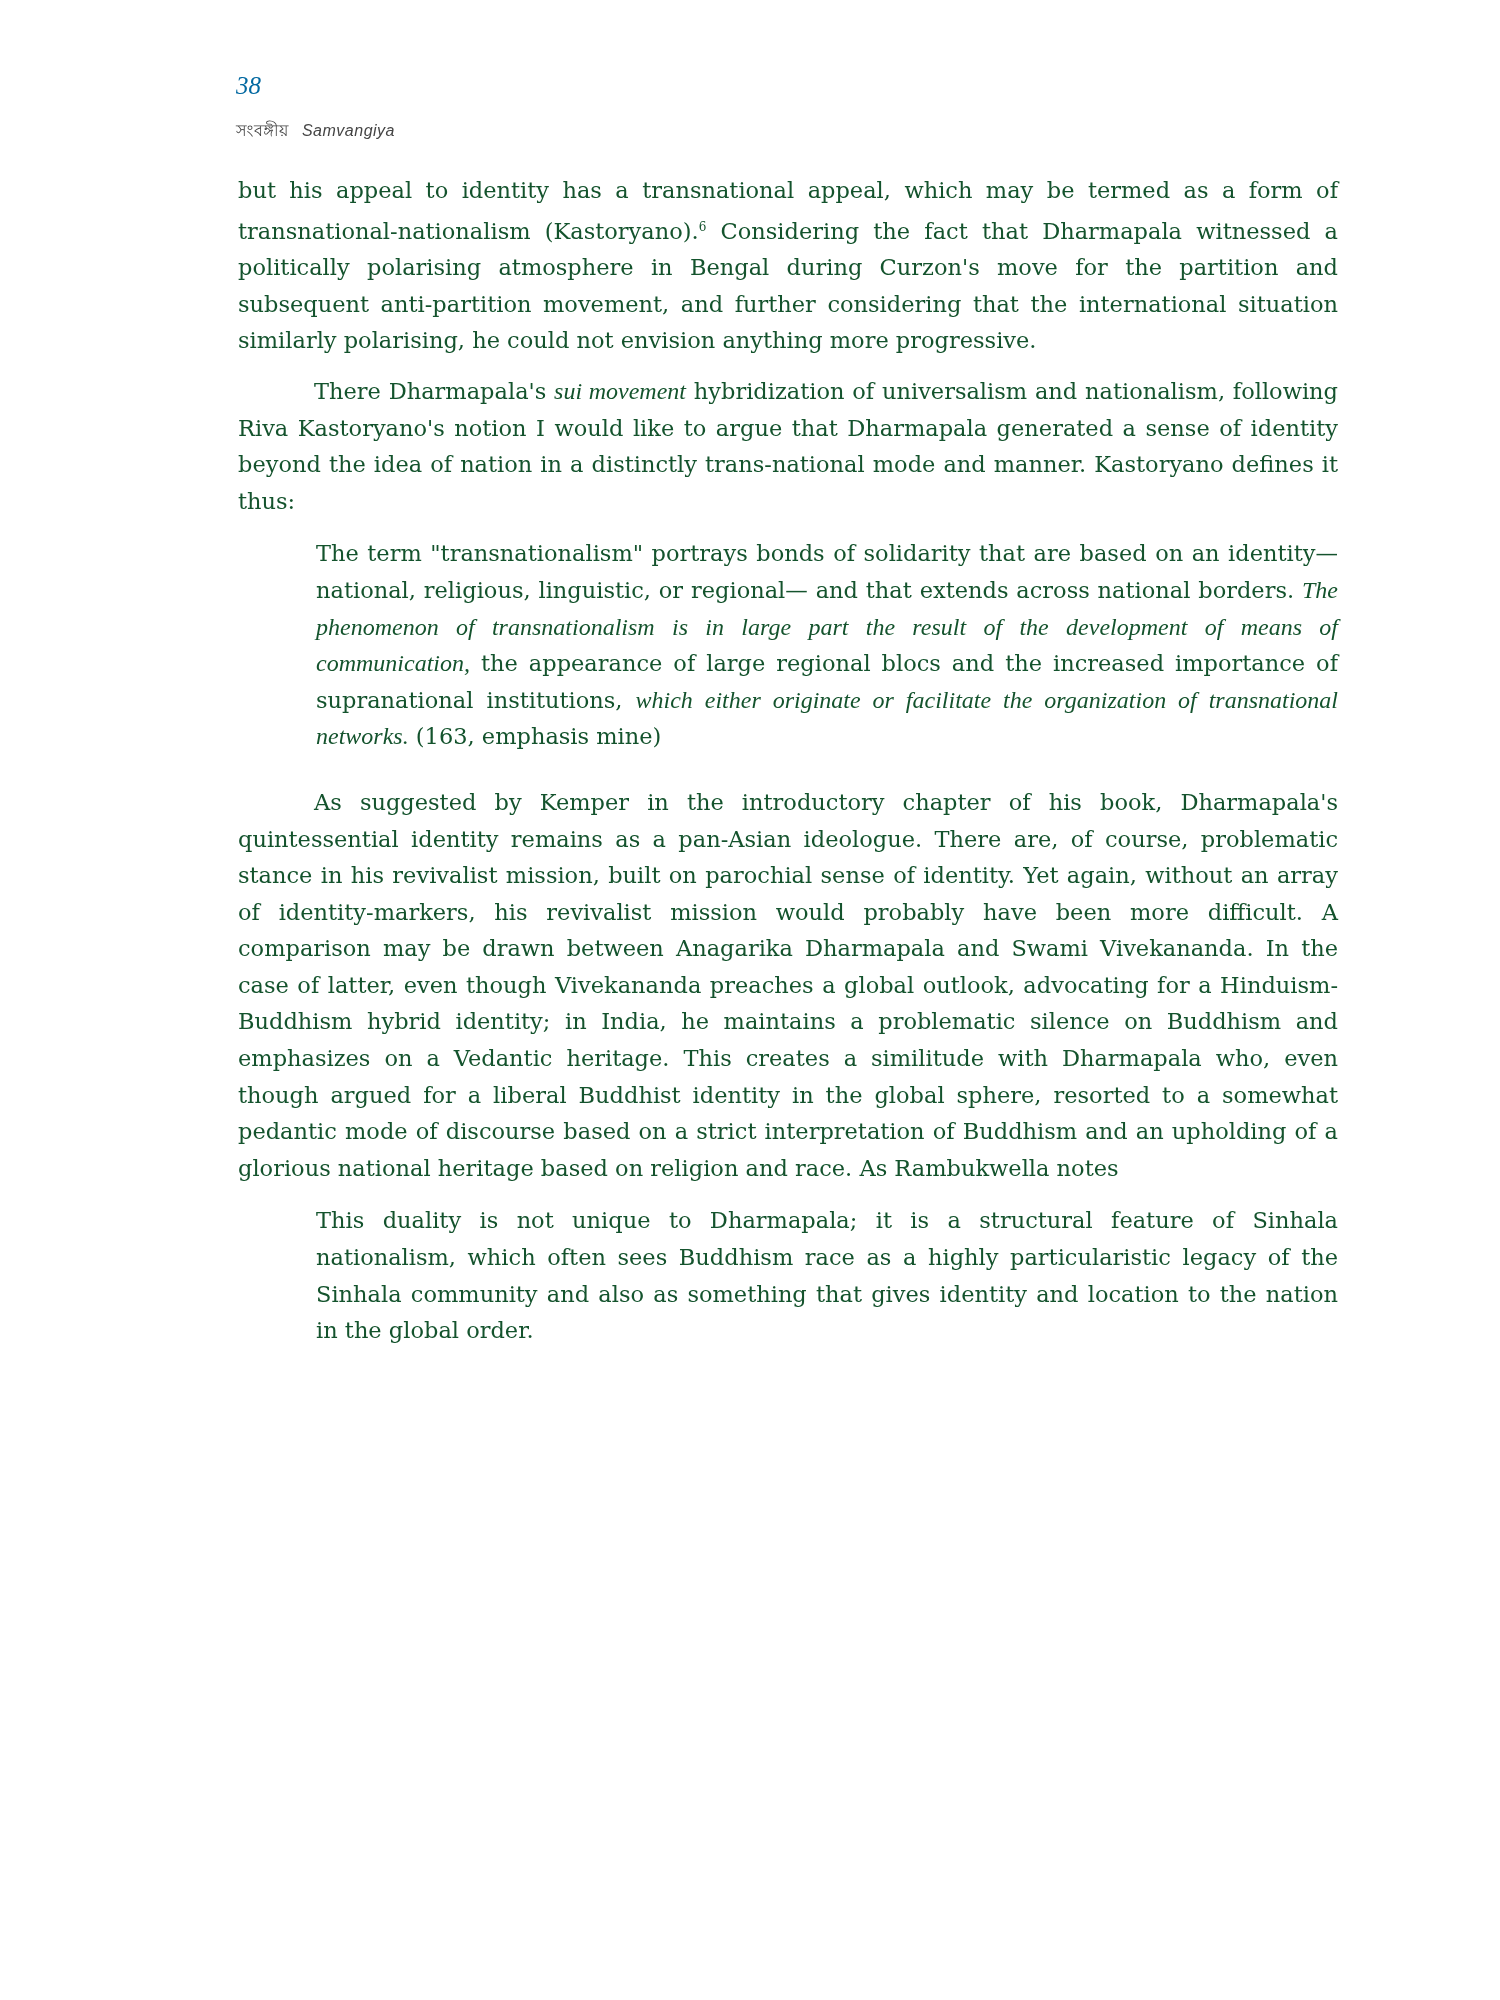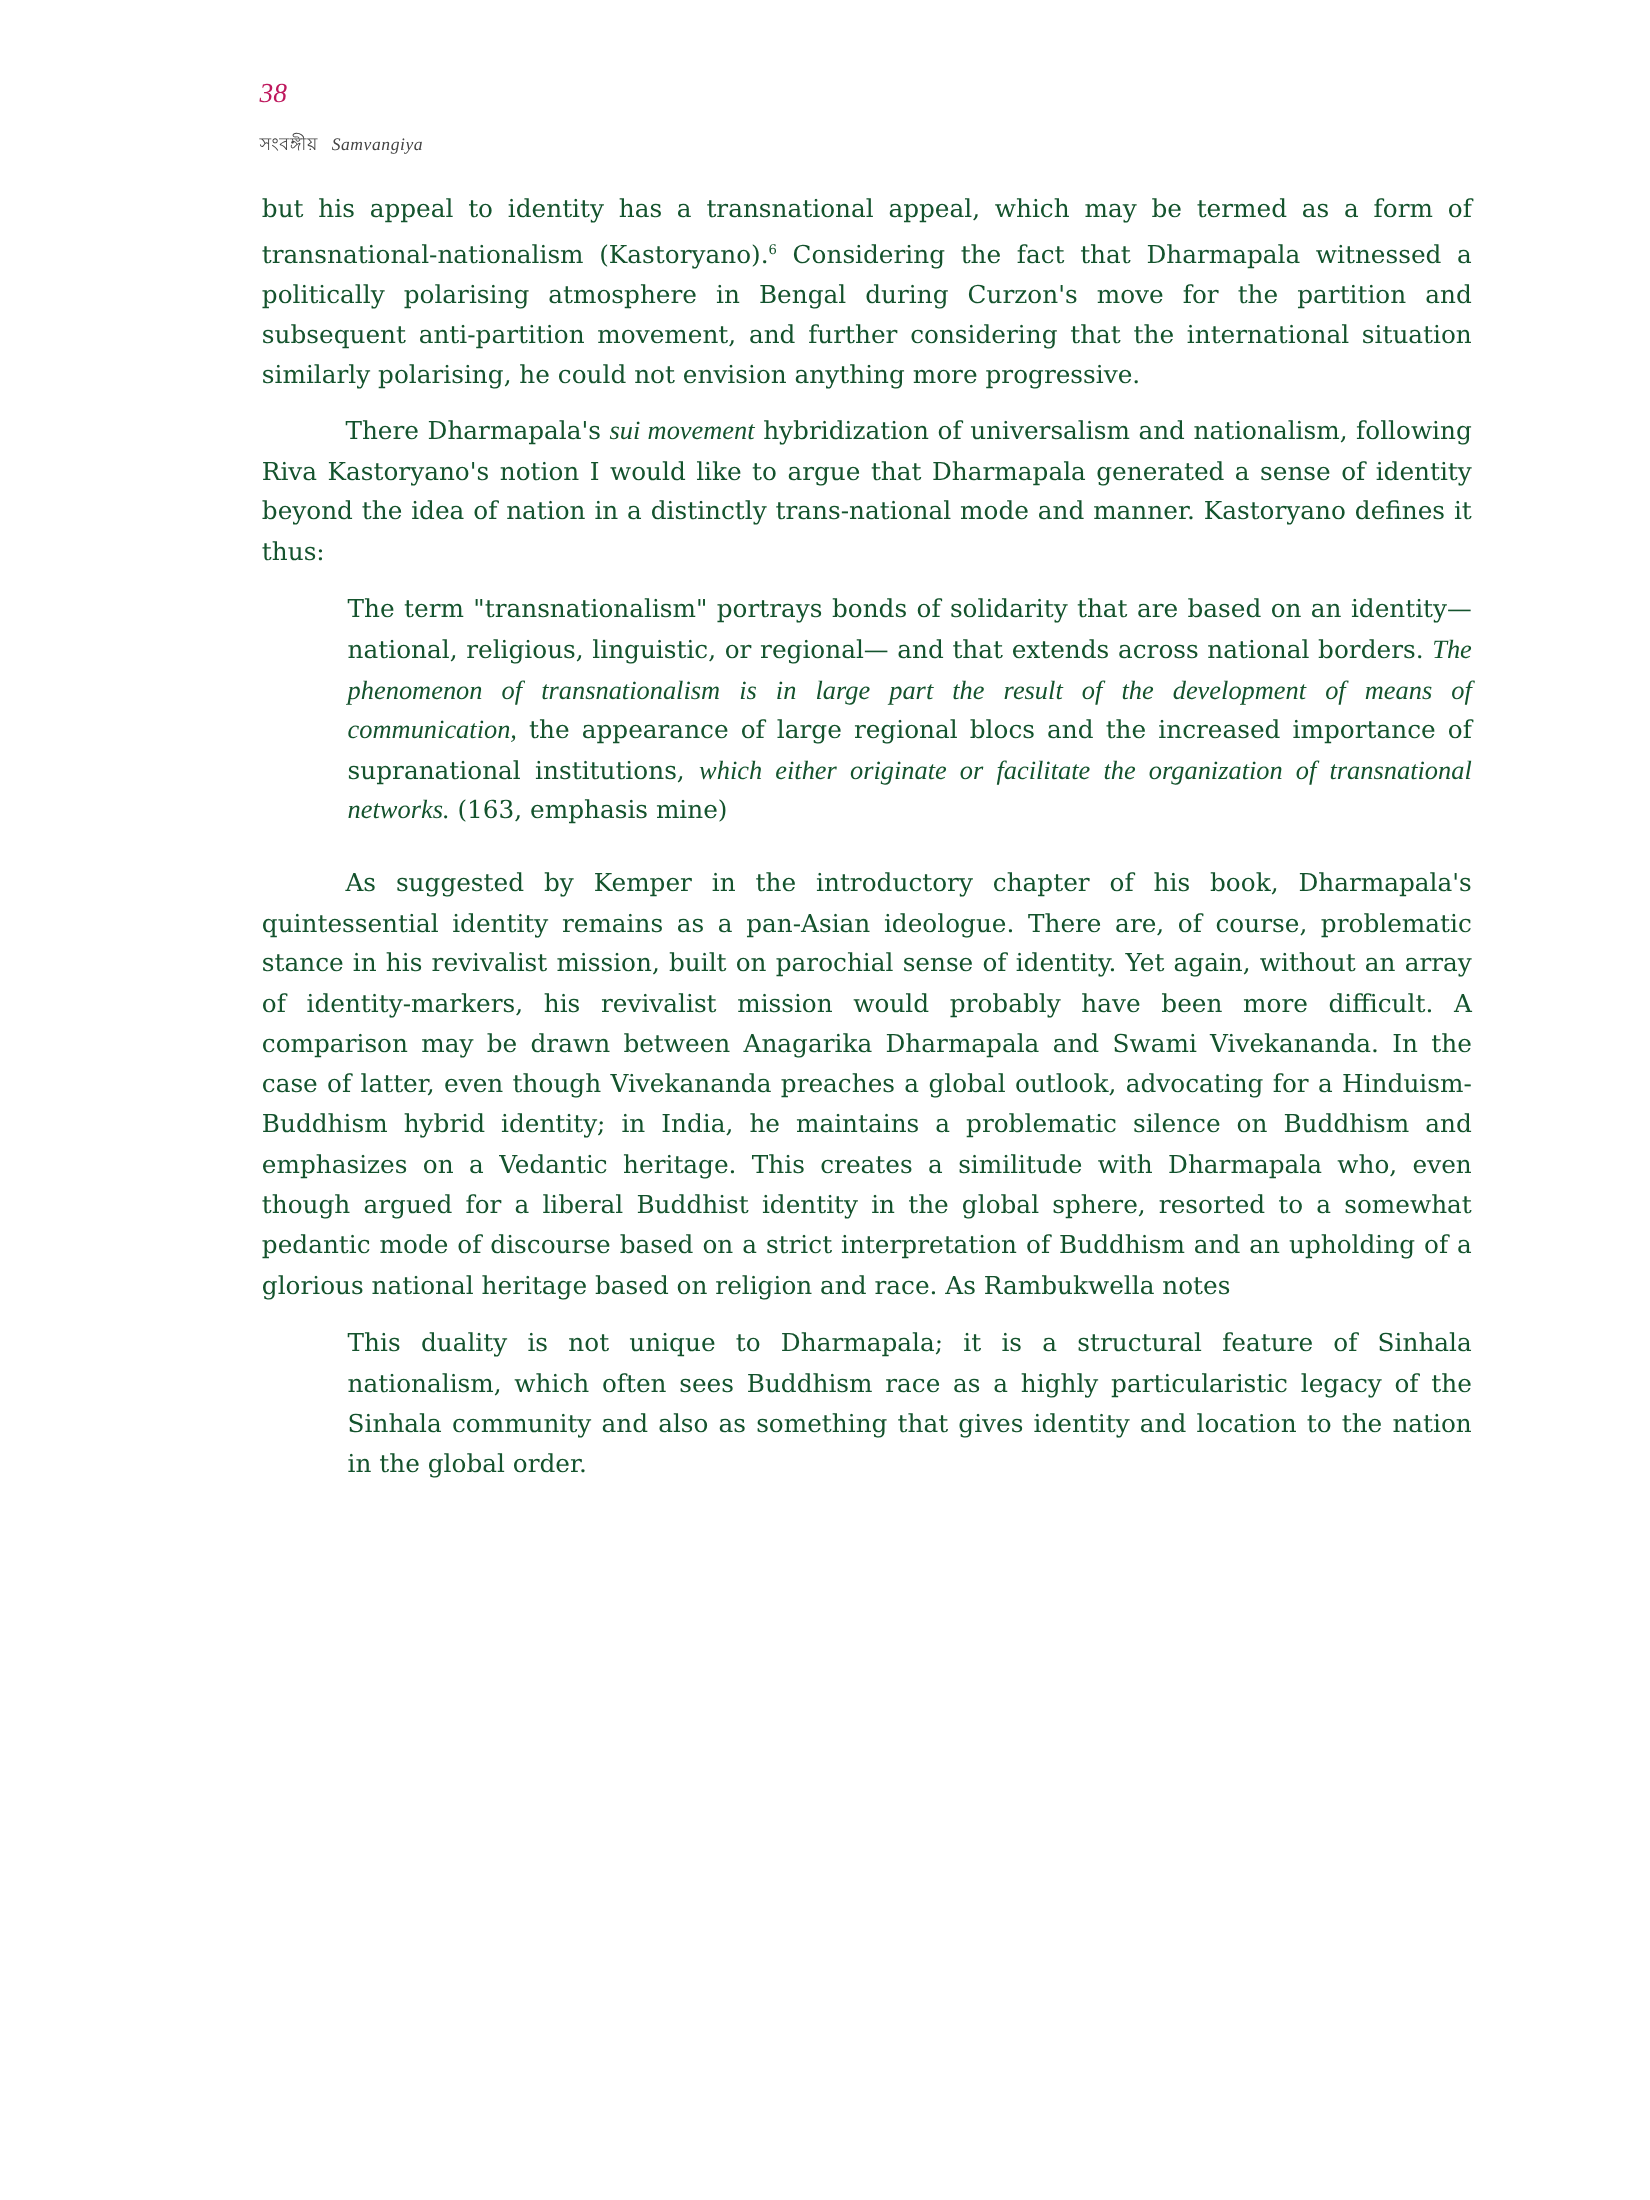--- a/index.html
+++ b/index.html
@@ -1,25 +1,25 @@
 <!DOCTYPE html>
 <html><head>
 <meta charset="utf-8">
 <style>
   html, body { margin: 0; padding: 0; background: #ffffff; }
   body { width: 1500px; height: 2000px; position: relative; overflow: hidden; color: #1a1a1a; }
   .page { position: absolute; left: 0; top: 0; width: 1500px; height: 2000px; background: #ffffff; }
   .folio {
     position: absolute; left: 236px; top: 72px;
     font-family: "Liberation Serif", "DejaVu Serif", serif;
-    font-style: italic; font-size: 25px; color: #be185d;
+    font-style: italic; font-size: 25px; color: #0369a1;
   }
   .running-head {
     position: absolute; left: 236px; top: 118px;
-    font-family: Liberation Serif, serif;
+    font-family: Liberation Sans, sans-serif;
     font-size: 16px; color: #444; letter-spacing: 0.5px;
   }
   .running-head .bn { font-style: normal; margin-right: 8px; }
   .running-head .lat { font-style: italic; }
   .body {
     position: absolute; left: 238px; top: 172px; width: 1100px;
     font-family: "DejaVu Serif", "Liberation Serif", serif;
     font-size: 22.5px; line-height: 36.6px; color: #14532d;
     text-align: justify;
   }

